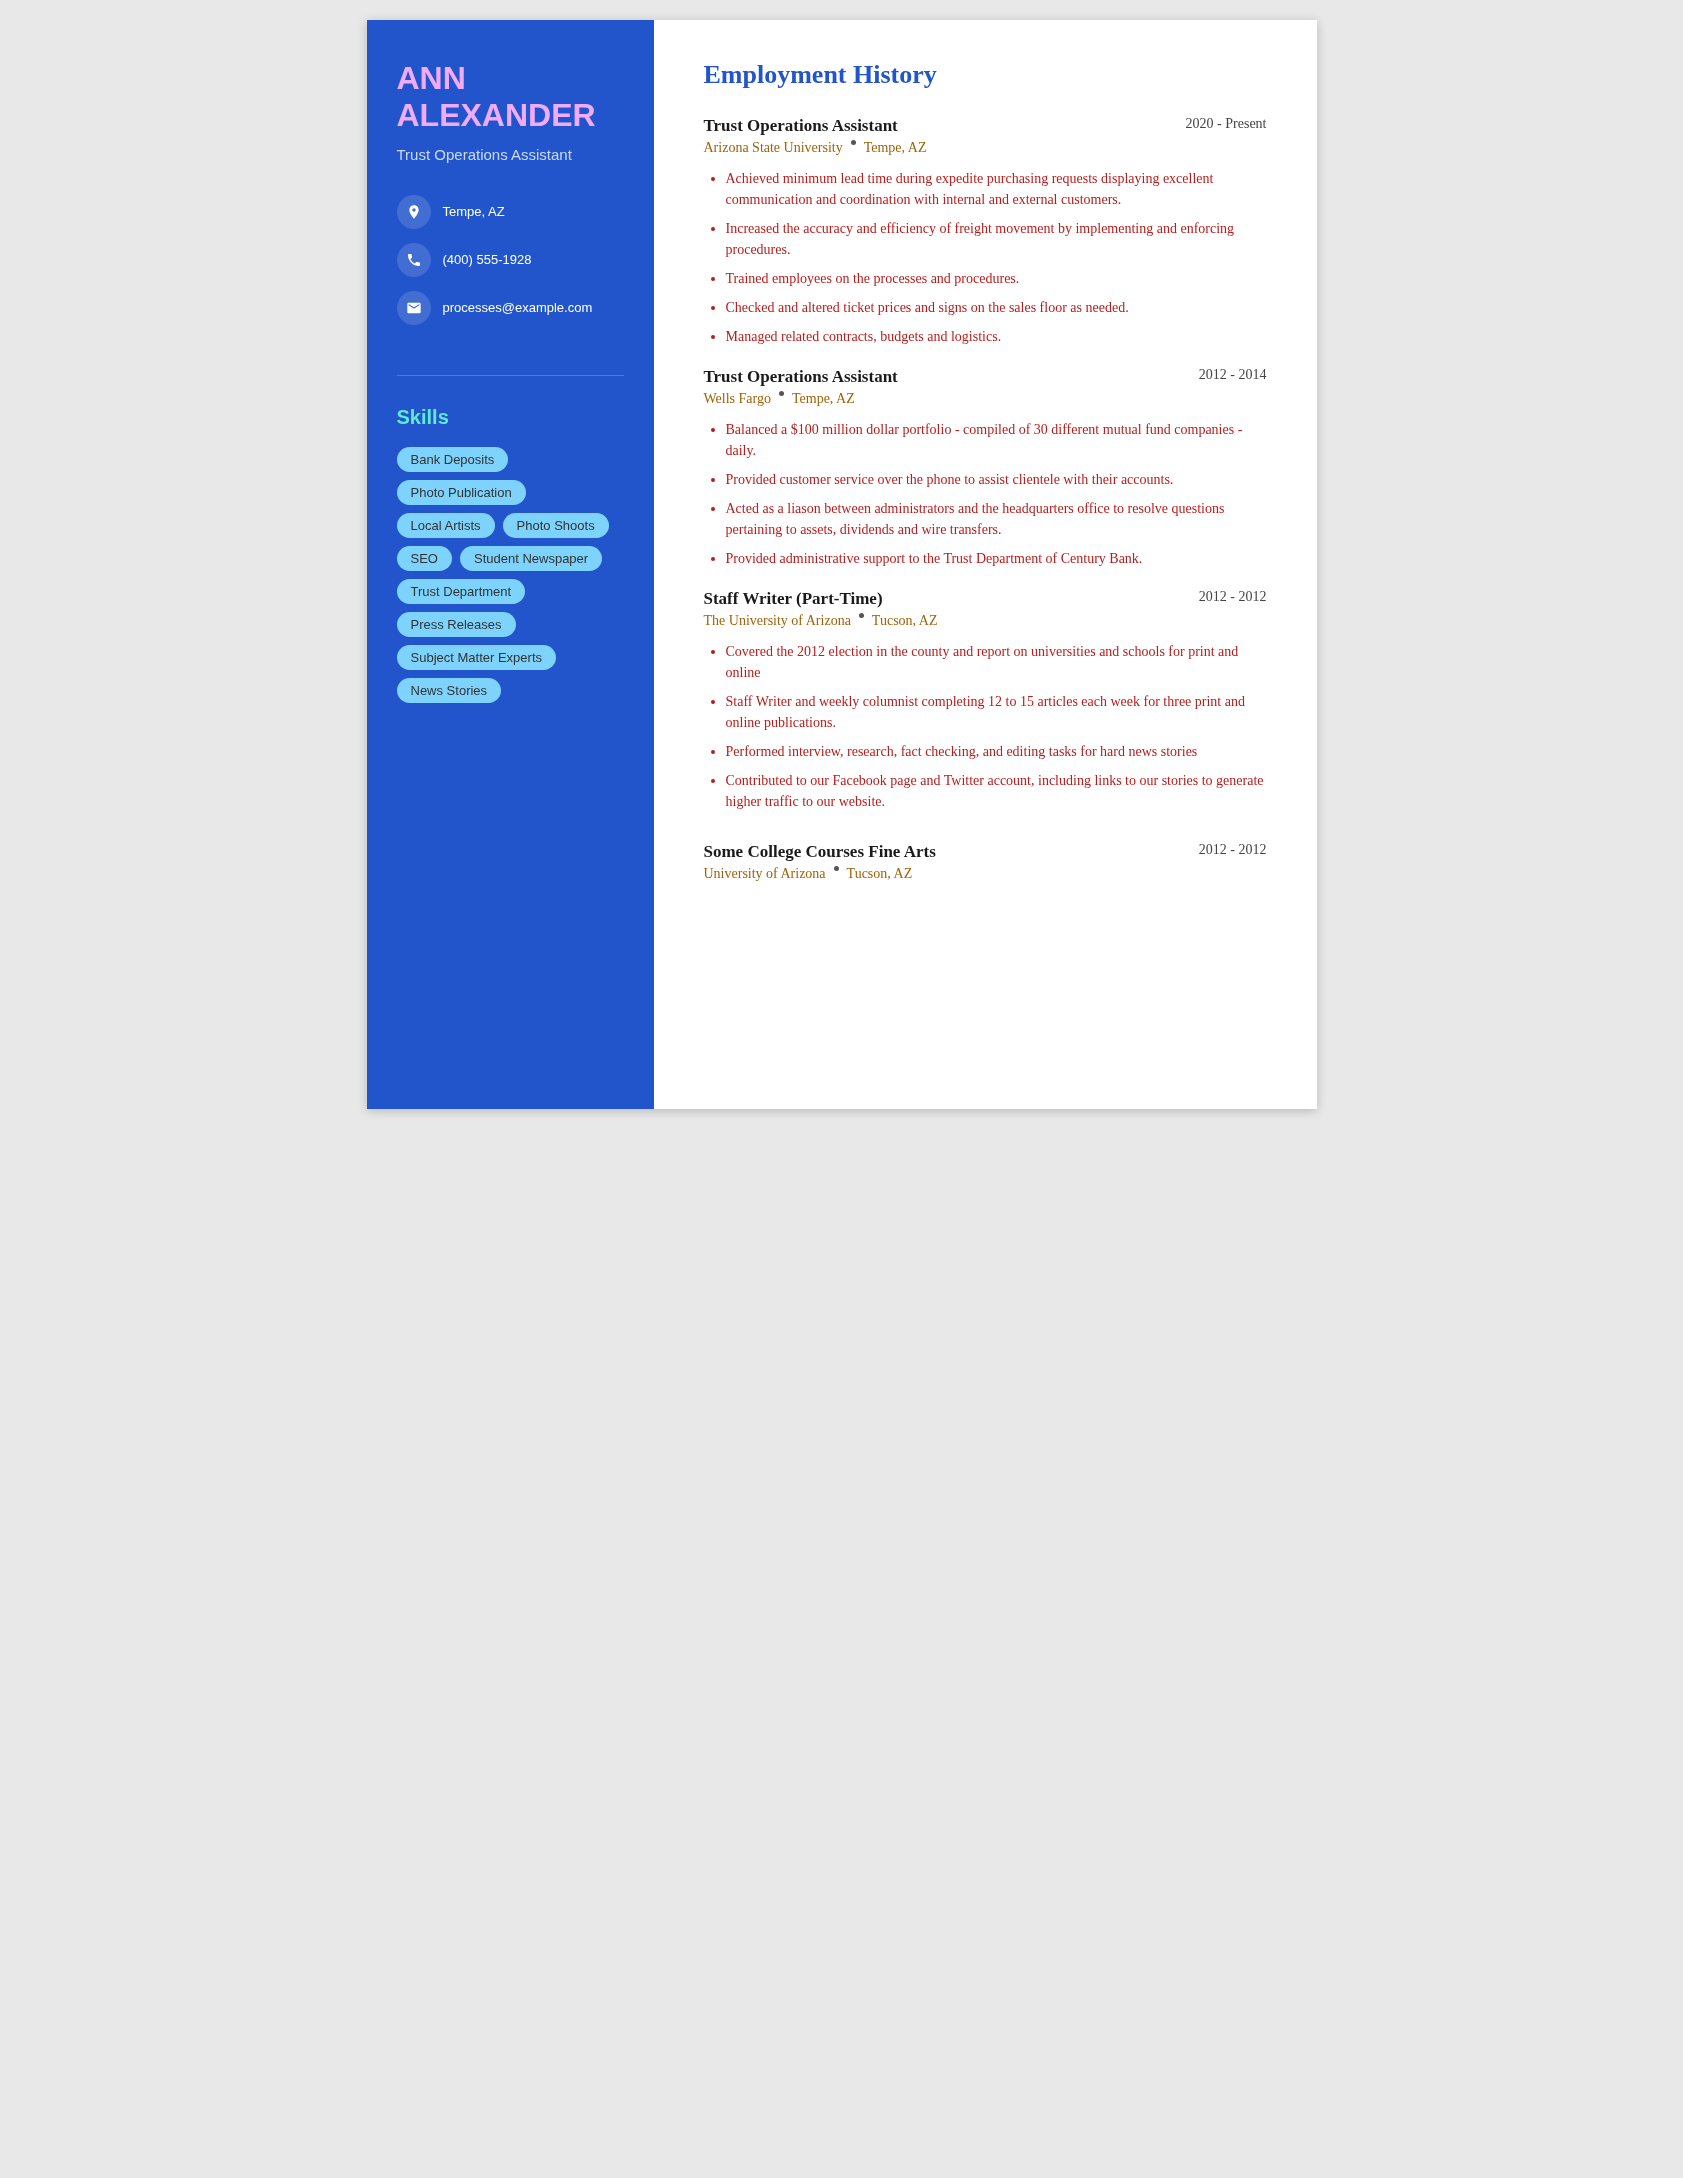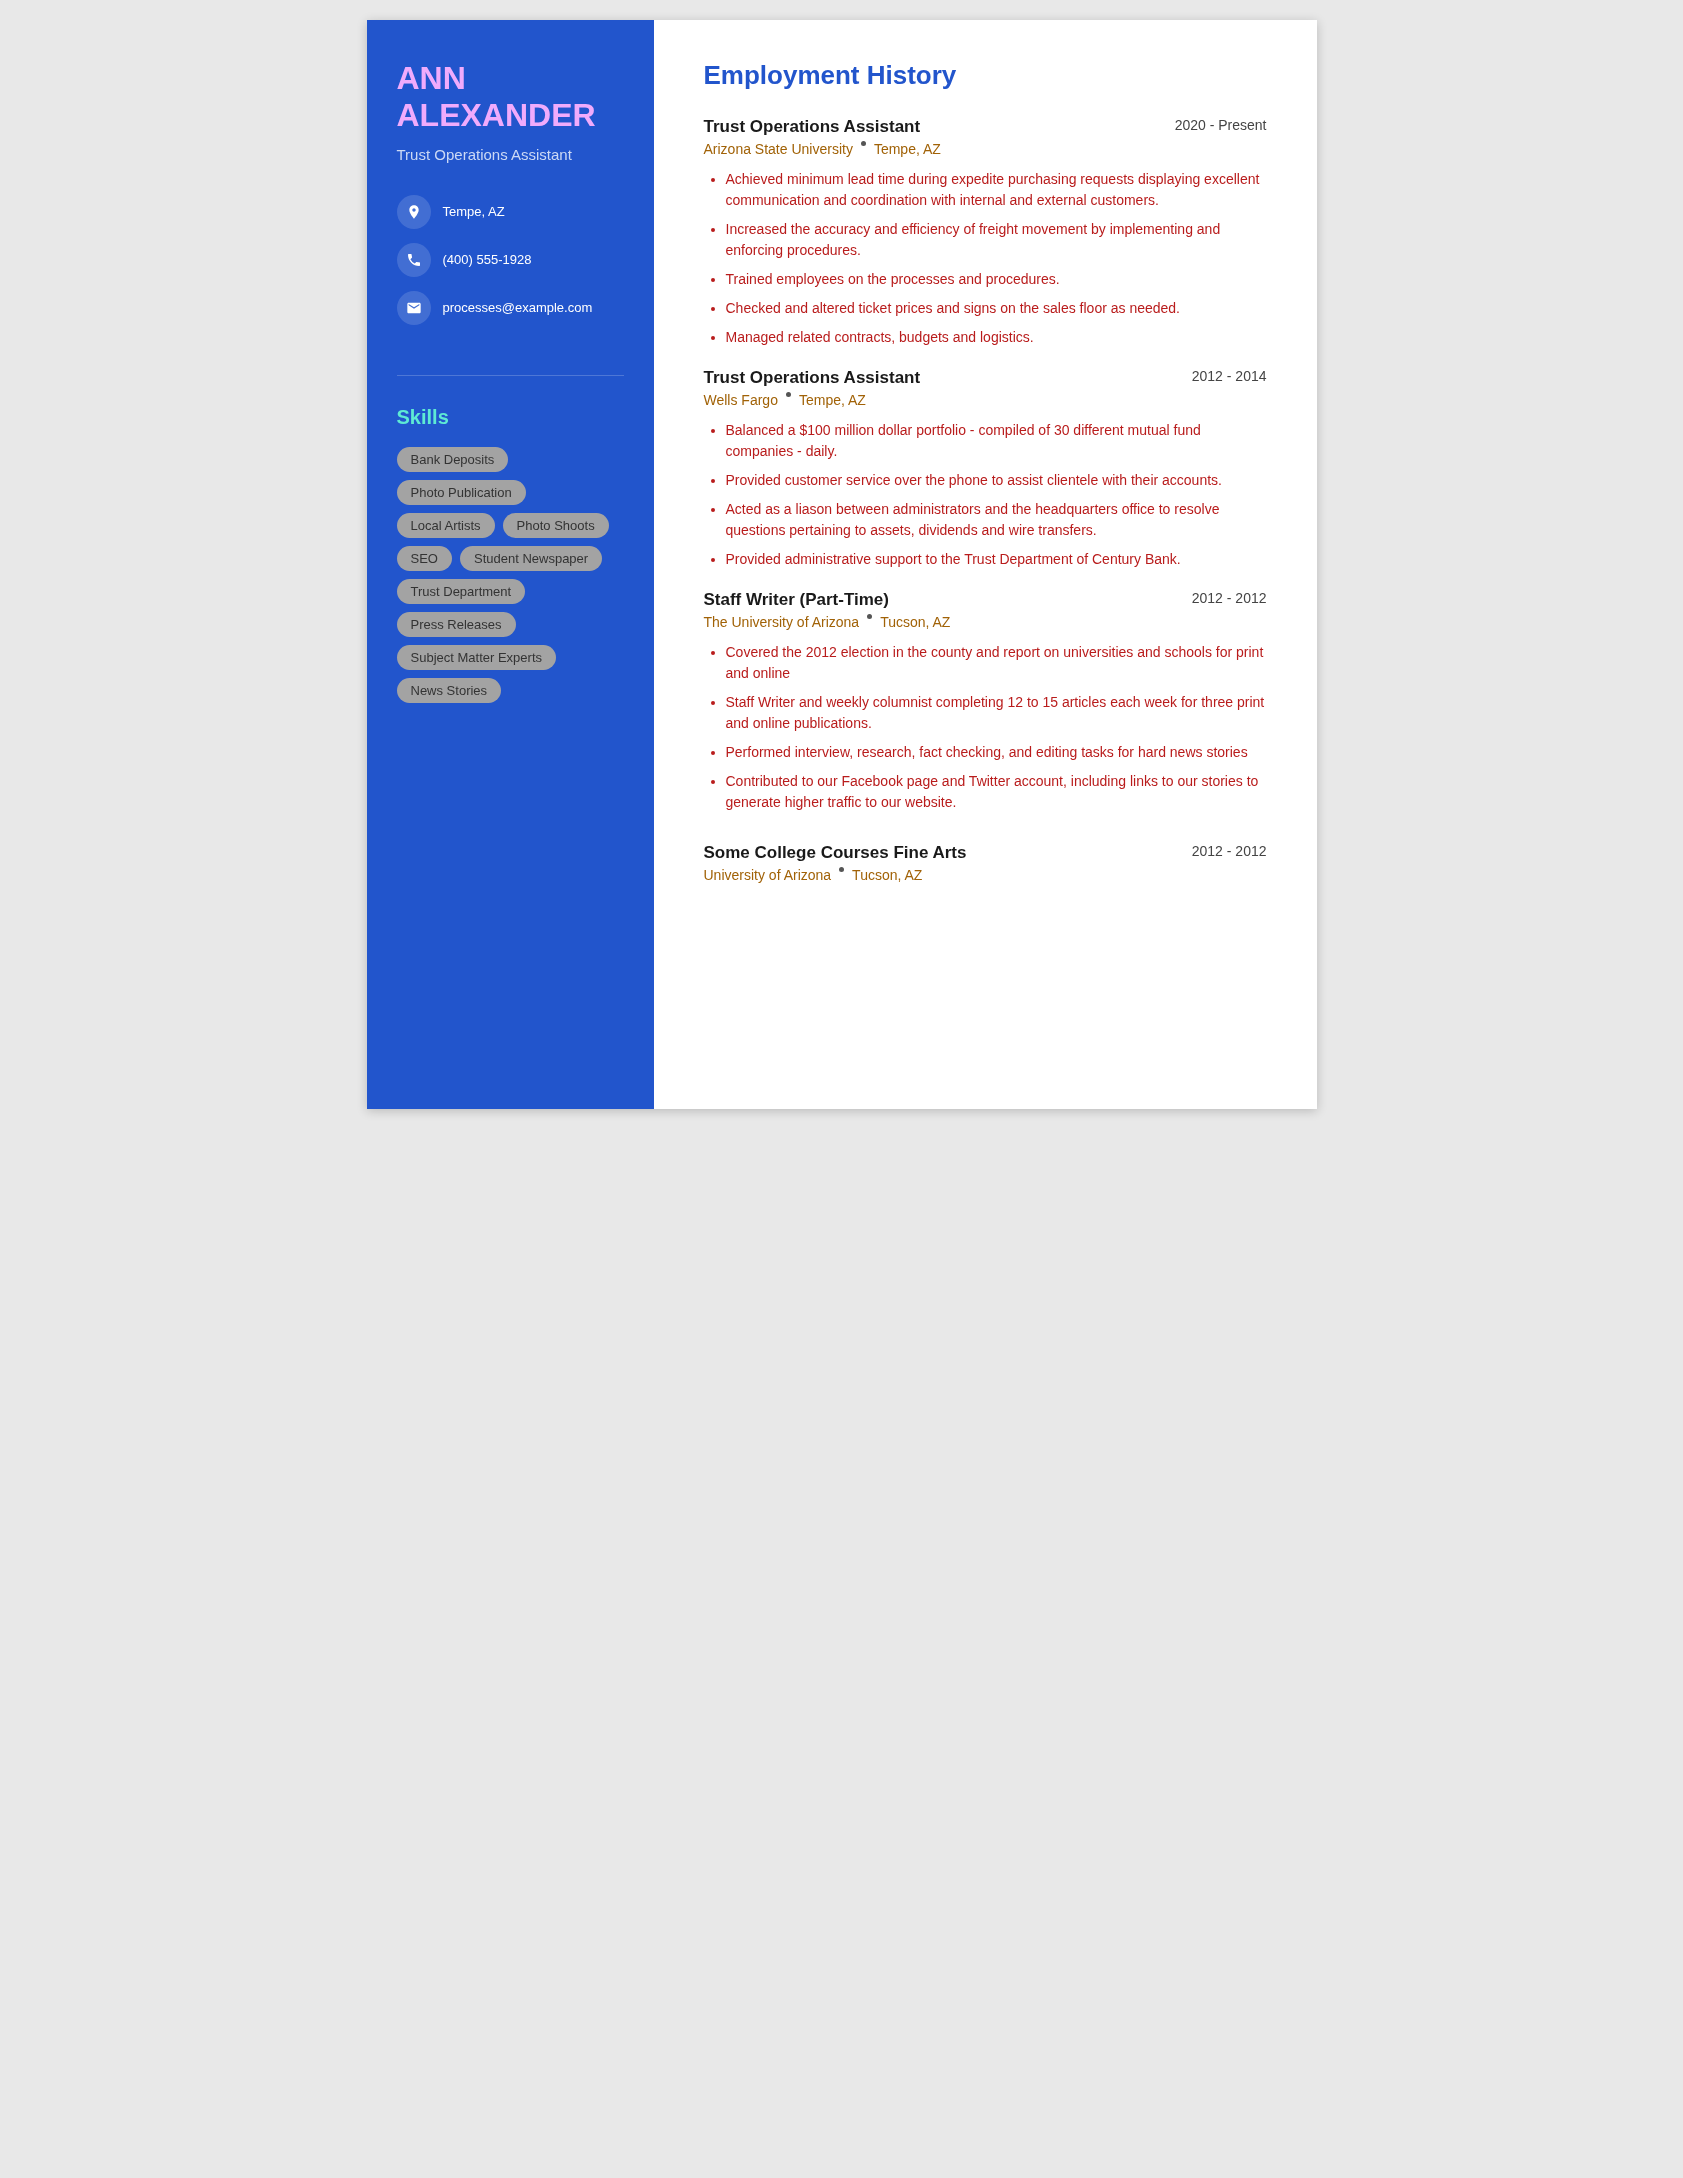--- a/index.html
+++ b/index.html
@@ -86,32 +86,33 @@
       font-weight: 700;
       color: #5eead4;
       margin-bottom: 18px;
     }
     .skills-list {
       display: flex;
       flex-wrap: wrap;
       gap: 8px;
     }
     .skill-tag {
-      background: #a3a3a3;
+      background: #7dd3fc;
       color: #333;
       border-radius: 20px;
       padding: 5px 14px;
       font-size: 13px;
       font-weight: 400;
     }
     
     .main-content {
       flex: 1;
       padding: 40px 50px 40px 50px;
       background: white;
+      font-family: Liberation Serif, serif;
     }
     .section-title {
       font-size: 26px;
       font-weight: 700;
       color: #2255cc;
       margin-bottom: 20px;
       padding-bottom: 6px;
     }
     .job-header {
       display: flex;

